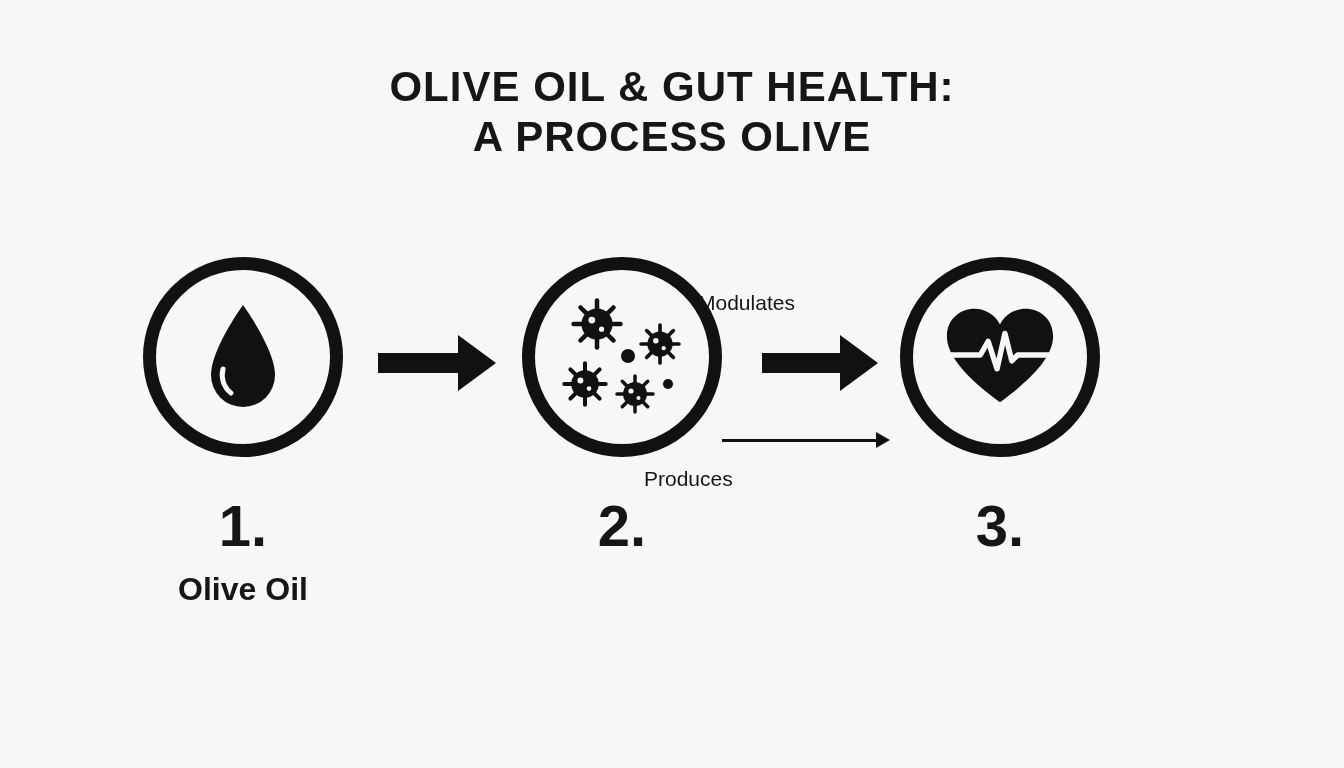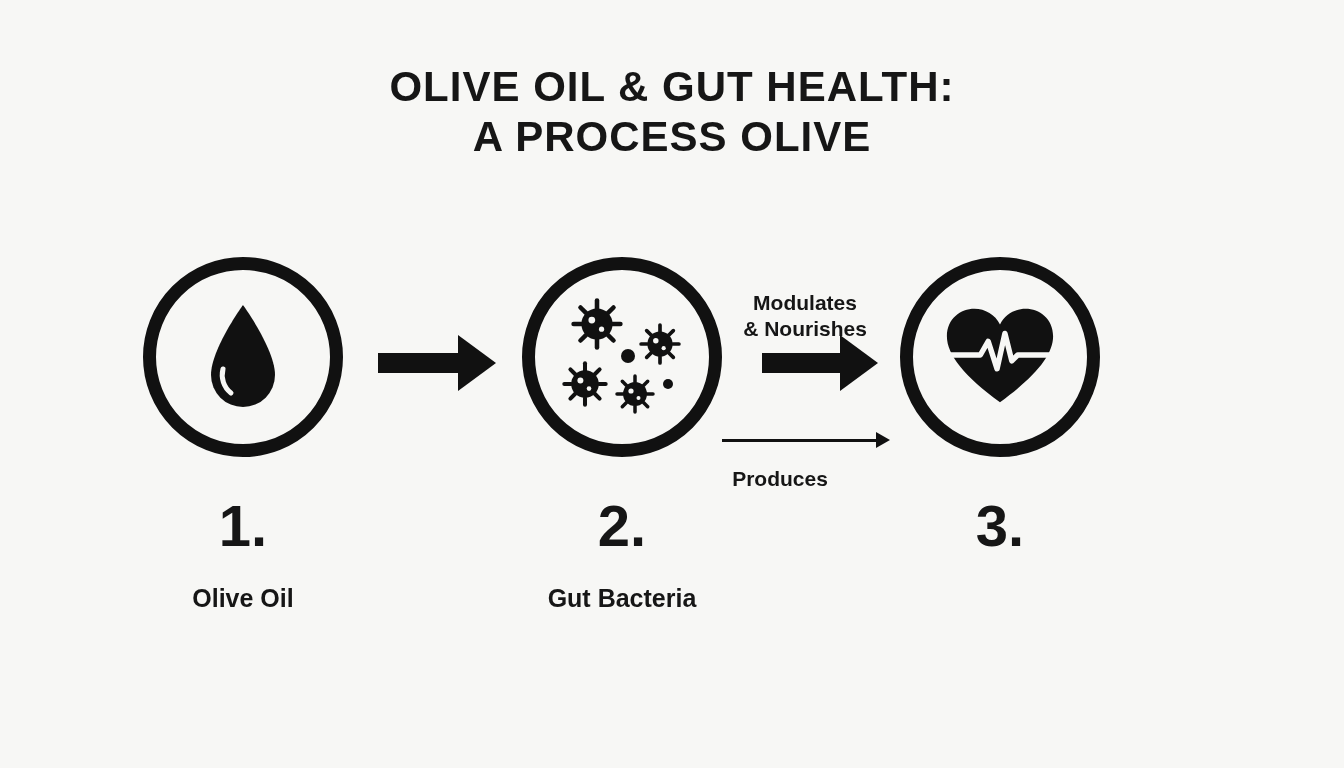--- a/index.html
+++ b/index.html
@@ -57,22 +57,22 @@
     background: #f7f7f5;
   }
   .step-number {
     margin-top: 40px;
     font-size: 58px;
     font-weight: bold;
     line-height: 1;
     color: #161616;
   }
   .step-label {
-    margin-top: 29px;
-    font-size: 25px;
+    margin-top: 16px;
+    font-size: 32px;
     font-weight: bold;
     color: #161616;
   }
 
   
   .arrow-thick {
     position: absolute;
     display: flex;
     align-items: center;
     height: 56px;
@@ -111,23 +111,23 @@
     width: 0;
     height: 0;
     border-top: 8px solid transparent;
     border-bottom: 8px solid transparent;
     border-left: 14px solid #111111;
   }
 
   
   .flow-label {
     position: absolute;
-    text-align: center;
+    text-align: left;
     font-size: 21px;
-    font-weight: bold;
+    font-weight: normal;
     line-height: 1.25;
     color: #161616;
   }
   .flow-label span { display: block; }
   .label-modulates { left: 698px; top: 290px; width: 214px; }
   .label-produces  { left: 644px; top: 466px; width: 272px; }
 
   svg { display: block; }
 </style>
 </head>
@@ -182,26 +182,24 @@
           <use href="#mic" transform="translate(50,42) scale(1.3)"></use>
           <use href="#mic" transform="translate(113,62) scale(1.05)"></use>
           <use href="#mic" transform="translate(38,102) scale(1.15)"></use>
           <use href="#mic" transform="translate(88,112) scale(1.0)"></use>
           <circle cx="81" cy="74" r="7" fill="#111111"></circle>
           <circle cx="121" cy="102" r="5" fill="#111111"></circle>
         </svg>
       </span>
     </div>
     <div class="step-number">2.</div>
-    <div class="step-label">Gut Bacteria</div>
   </div>
 
   <div class="flow-label label-modulates">
     <span>Modulates</span>
-    <span>&amp; Nourishes</span>
   </div>
 
   <div class="arrow-thick arrow-2">
     <div class="shaft"></div>
     <div class="head"></div>
   </div>
 
   <div class="arrow-thin">
     <div class="shaft"></div>
     <div class="head"></div>

